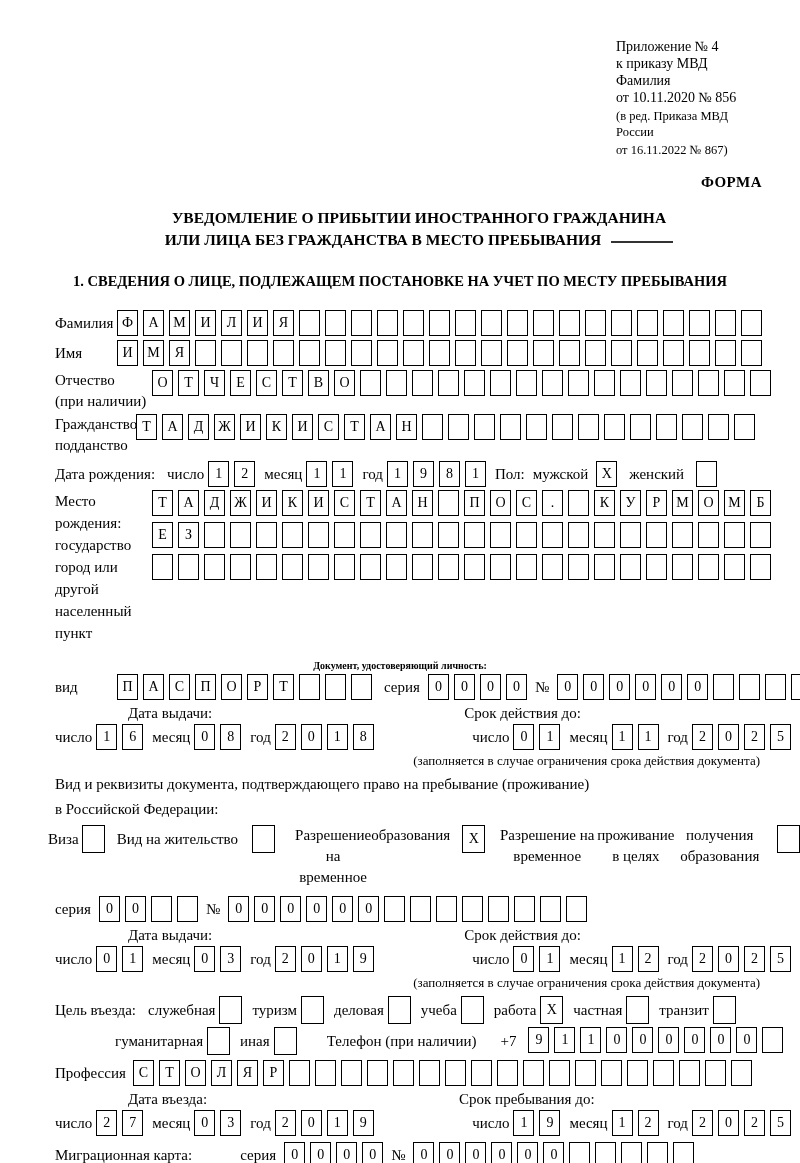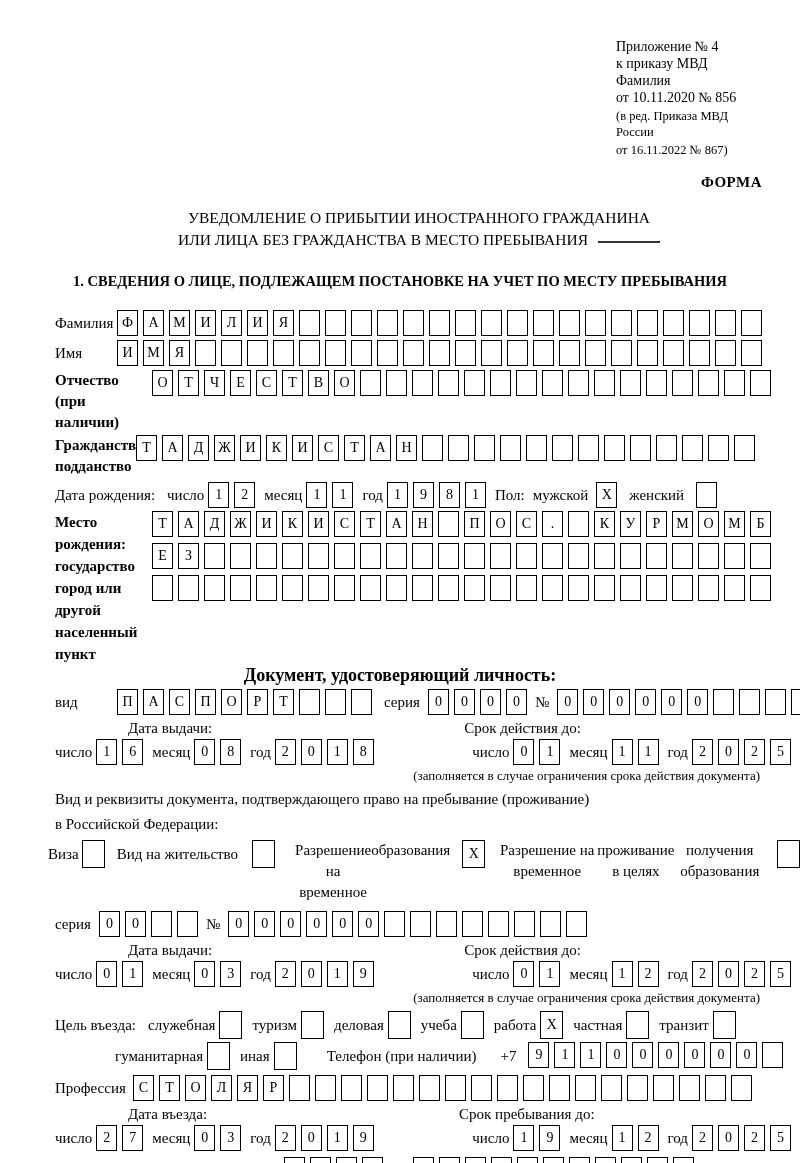--- a/index.html
+++ b/index.html
@@ -3,36 +3,36 @@
 <meta charset="utf-8">
 <style>
   html,body{margin:0;padding:0;background:#fff;}
   .page{
     position:relative;width:800px;height:1163px;background:#fff;color:#000;
     font-family:"Liberation Serif","DejaVu Serif",serif;overflow:hidden;box-sizing:border-box;
   }
   .ref-block{margin:38px 38px 0 616px;font-size:14px;line-height:17px;}
   .ref-block .small{font-size:12.5px;line-height:16px;margin-top:2px;}
   .forma{margin-top:16px;padding-right:38px;text-align:right;font-weight:bold;font-size:15px;letter-spacing:.5px;}
-  .title{margin-top:16px;text-align:center;font-weight:normal;font-size:15.5px;line-height:22px;margin-left:38px;}
+  .title{margin-top:16px;text-align:center;font-weight:bold;font-size:15.5px;line-height:22px;margin-left:38px;}
   .uline{display:inline-block;width:62px;height:2px;background:#333;margin-left:10px;vertical-align:2px;}
   .sec-head{margin-top:22px;text-align:center;font-weight:bold;font-size:14.5px;}
   .frow{display:flex;align-items:flex-start;padding-left:55px;}
   .lab{font-size:15px;line-height:26px;white-space:nowrap;}
-  .labcol{font-size:15px;line-height:21px;font-weight:bold;}
+  .labcol{font-size:15px;line-height:21px;}
   .w62{width:62px;flex:0 0 auto;}
   .w78{width:78px;flex:0 0 auto;}
   .w81{width:81px;flex:0 0 auto;}
   .w97{width:97px;flex:0 0 auto;}
   .boxes{display:flex;gap:5px;flex:0 0 auto;}
   .box{box-sizing:border-box;width:21px;height:26px;border:1.6px solid #000;display:flex;
        align-items:center;justify-content:center;font-size:14px;background:#fff;flex:0 0 auto;}
   .cb .box{width:23px;height:28px;}
   .boxstack{display:flex;flex-direction:column;gap:6px;}
-  .doc-head{margin-top:0;text-align:center;font-weight:bold;font-size:18px;}
+  .doc-head{margin-top:16px;text-align:center;font-weight:bold;font-size:10px;}
   .dates-heads{display:flex;padding-left:128px;font-size:15px;margin-top:5px;}
   .dates-heads .second{margin-left:252px;}
   .dategroup{display:flex;align-items:center;}
   .dategroup .lab{margin-right:4px;}
   .dategroup .boxes{margin-right:9px;}
   .note-right{text-align:right;padding-right:40px;font-size:13px;margin-top:3px;}
   .plain{padding-left:55px;font-size:15px;line-height:19px;}
   .cbrow{margin-top:6px;align-items:flex-start;padding-left:48px;}
   .pair{display:flex;align-items:flex-start;}
   .stack{display:flex;flex-direction:row;font-size:15px;line-height:21px;text-align:center;}

